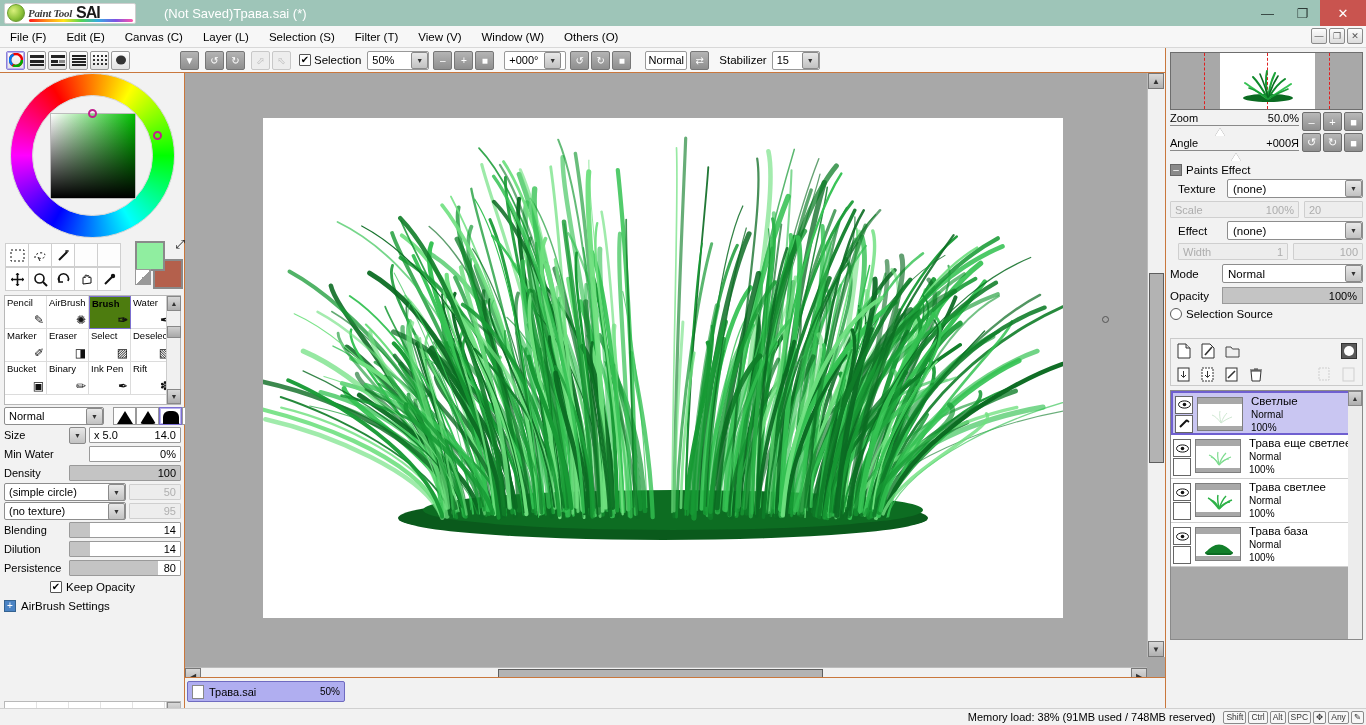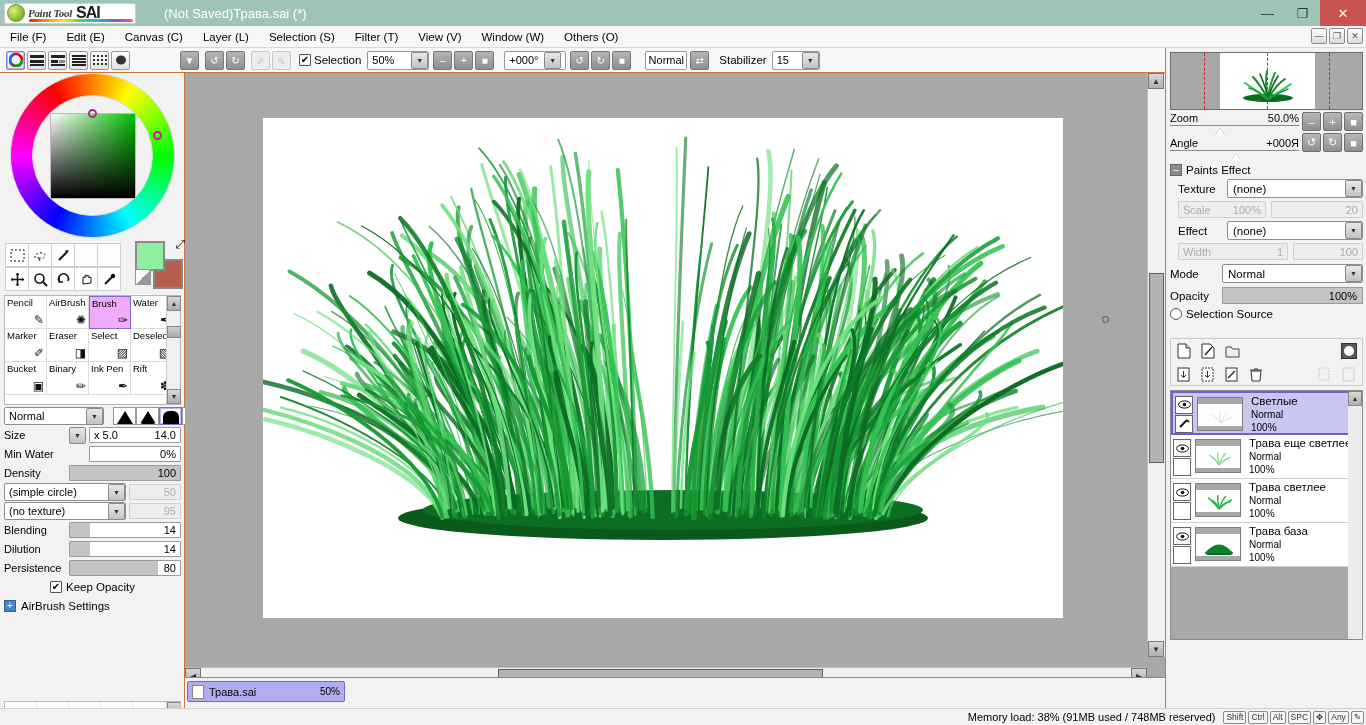--- a/index.html
+++ b/index.html
@@ -135,21 +135,21 @@
   
   #brushlist{
     position:absolute; left:4px; top:222px; width:177px; height:110px;
     background:#fff; border:1px solid #b8b8b8;
   }
   .bl-row{ display:flex; }
   .bl-cell{
     width:42px;height:33px;border-right:1px solid #dcdcdc;border-bottom:1px solid #dcdcdc;
     position:relative; font-size:9.5px; color:#000; padding:1px 2px; overflow:hidden;
   }
-  .bl-cell.sel{ background:#f0abfc; border:1px solid #7b6fd0;}
+  .bl-cell.sel{ background:#4d7c0f; border:1px solid #7b6fd0;font-weight:bold;}
   .bl-ico{ position:absolute; right:2px; bottom:1px; font-size:12px; color:#111;}
   #bl-scroll{ position:absolute; right:0; top:0; width:14px; height:108px; background:#f0f0f0;
     border-left:1px solid #ccc;}
   .scr-btn{ width:14px;height:15px;background:linear-gradient(#d8d8d8,#aeaeae);
     border:1px solid #888; display:flex;align-items:center;justify-content:center;font-size:7px;color:#333;}
   .scr-thumb{ position:absolute;top:30px;left:0;width:14px;height:12px;
     background:linear-gradient(#d0d0d0,#a8a8a8);border:1px solid #888;}
   
   #brushsettings{ position:absolute; left:0; top:333px; width:185px; }
   .bs-row{ display:flex; align-items:center; height:18px; margin:1px 4px; gap:3px;}
@@ -1235,25 +1235,25 @@
         <span>Paints Effect</span>
       </div>
       <div class="pe-row">
         <span class="pe-label">Texture</span>
         <span class="pe-select">
           <span>(none)</span>
           <span class="dd-arrow">▼</span>
         </span>
       </div>
       <div class="pe-row">
-        <span class="pe-field" style="flex:1;margin-left:8px">
+        <span class="pe-field" style="flex:1;margin-left:0">
           <span>Scale</span>
           <span>100%</span>
         </span>
-        <span class="pe-field" style="width:92px;justify-content:flex-end">
+        <span class="pe-field" style="width:59px;justify-content:flex-start">
           <span>20</span>
         </span>
       </div>
       <div class="pe-row">
         <span class="pe-label">Effect</span>
         <span class="pe-select">
           <span>(none)</span>
           <span class="dd-arrow">▼</span>
         </span>
       </div>

